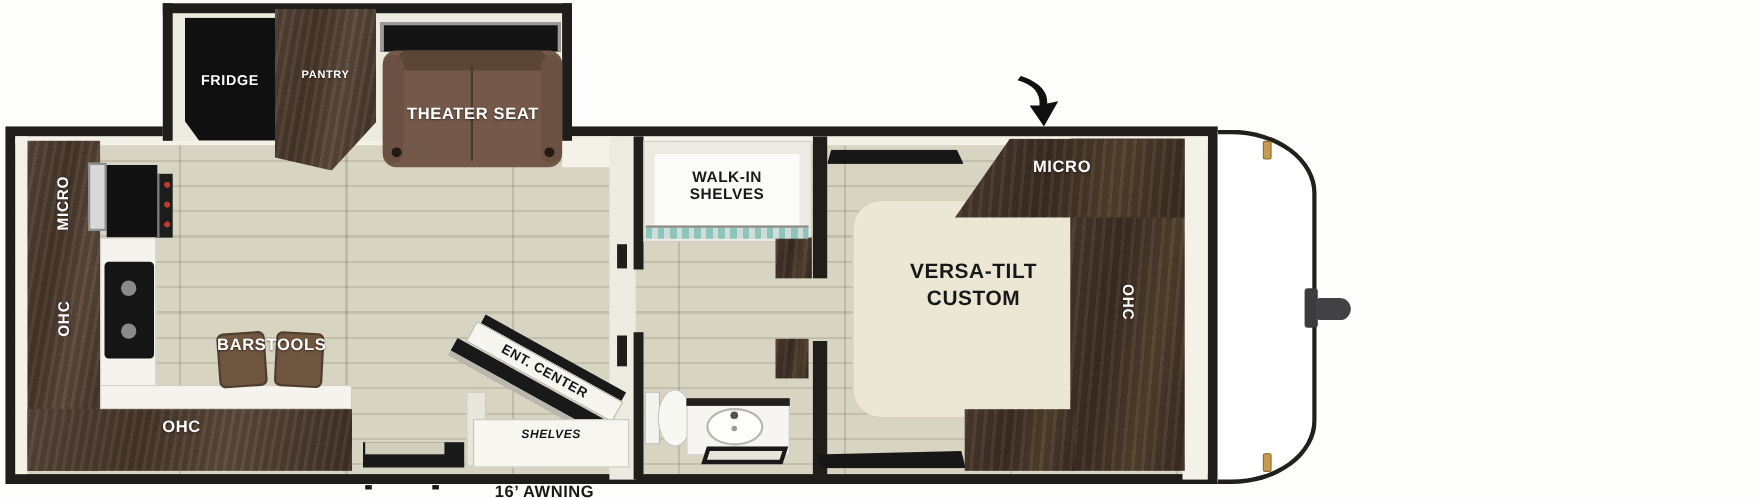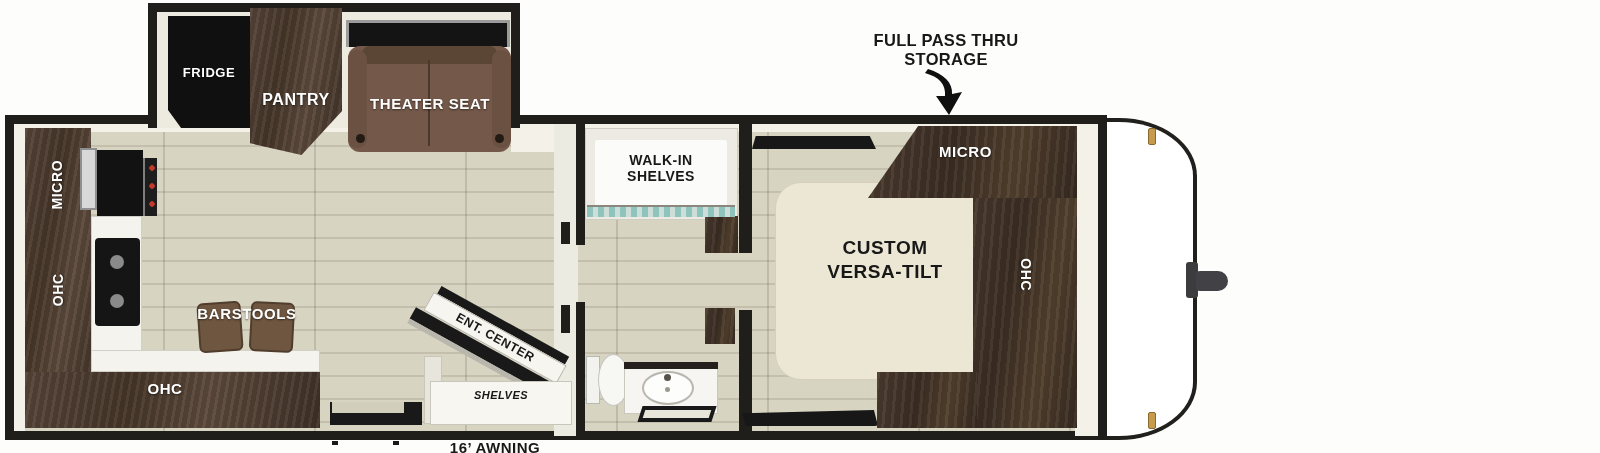--- a/index.html
+++ b/index.html
@@ -46,21 +46,21 @@
   <div class="abs" style="left:1148px;top:412px;width:8px;height:17px;background:#c79b4e;border:1px solid #8a6a2e;border-radius:2px;z-index:2;"></div>
   <div class="abs" style="left:1186px;top:262px;width:12px;height:36px;background:#3c3b3e;border-radius:3px;z-index:2;"></div>
   <div class="abs" style="left:1196px;top:271px;width:32px;height:20px;background:#424146;border-radius:4px 10px 10px 4px;z-index:2;"></div>
 
   <div class="abs" style="left:148px;top:3px;width:372px;height:125px;background:#edebdf;border:9px solid #1f1e1a;border-bottom:none;z-index:3;"></div>
 
   <div class="abs" style="left:168px;top:16px;width:82px;height:112px;background:#101010;clip-path:polygon(0 0,100% 0,100% 100%,16% 100%,0 84%);z-index:4;"></div>
   <div class="abs lbl-w" style="left:168px;top:66px;width:82px;font-size:13px;z-index:5;">FRIDGE</div>
 
   <div class="abs wood" style="left:250px;top:8px;width:92px;height:147px;clip-path:polygon(0 0,100% 0,100% 70%,56% 100%,0 92%);z-index:4;"></div>
-  <div class="abs lbl-w" style="left:250px;top:63px;width:92px;font-size:16px;z-index:5;margin-top:28px;">PANTRY</div>
+  <div class="abs lbl-w" style="left:250px;top:63px;width:92px;font-size:10px;z-index:5;">PANTRY</div>
 
   <div class="abs" style="left:346px;top:20px;width:164px;height:27px;background:#141414;border:3px solid #9b9b9b;border-bottom:none;z-index:4;"></div>
   <div class="abs" style="left:348px;top:46px;width:163px;height:106px;background:#74594a;border-radius:12px;z-index:4;">
     <div class="abs" style="left:14px;top:0;width:135px;height:18px;background:#5b4535;border-radius:8px 8px 0 0;"></div>
     <div class="abs" style="left:0;top:4px;width:19px;height:98px;background:#6a5142;border-radius:9px;"></div>
     <div class="abs" style="left:144px;top:4px;width:19px;height:98px;background:#6a5142;border-radius:9px;"></div>
     <div class="abs" style="left:80px;top:14px;width:2px;height:86px;background:#4a382c;"></div>
     <div class="abs" style="left:8px;top:88px;width:9px;height:9px;background:#231a14;border-radius:50%;"></div>
     <div class="abs" style="left:147px;top:88px;width:9px;height:9px;background:#231a14;border-radius:50%;"></div>
   </div>
@@ -135,37 +135,33 @@
   <div class="abs" style="left:640px;top:406px;width:74px;height:16px;background:#e7e5da;border:4px solid #191919;transform:skewX(-18deg);z-index:4;"></div>
 
   <div class="abs wall" style="left:739px;top:124px;width:13px;height:129px;z-index:3;"></div>
   <div class="abs wall" style="left:739px;top:310px;width:13px;height:126px;z-index:3;"></div>
 
   <div class="abs" style="left:752px;top:136px;width:124px;height:13px;background:#171717;clip-path:polygon(3% 0,95% 0,100% 100%,0 100%);z-index:3;"></div>
   <div class="abs" style="left:742px;top:410px;width:136px;height:16px;background:#171717;border-radius:3px;clip-path:polygon(0 20%,97% 0,100% 100%,3% 100%);z-index:3;"></div>
 
   <div class="abs" style="left:775px;top:182px;width:220px;height:198px;background:#ece7d4;border:1px solid #d6d0ba;border-radius:26px;z-index:4;"></div>
   <div class="abs lbl-b" style="left:775px;top:236px;width:220px;font-size:19px;line-height:24px;z-index:5;">
+    <div>VERSA-TILT</div>
     <div>CUSTOM</div>
-    <div>VERSA-TILT</div>
   </div>
 
   <div class="abs wood-dark" style="left:868px;top:126px;width:209px;height:72px;clip-path:polygon(24% 0,100% 0,100% 100%,0 100%);z-index:5;"></div>
   <div class="abs lbl-w" style="left:903px;top:144px;width:125px;font-size:15px;z-index:6;">MICRO</div>
   <div class="abs wood-dark" style="left:973px;top:126px;width:104px;height:302px;z-index:4;"></div>
   <div class="abs vflex" style="left:973px;top:225px;width:104px;height:100px;z-index:6;">
     <span class="lbl-w" style="font-size:14px;transform:rotate(90deg);">OHC</span>
   </div>
   <div class="abs wood-dark" style="left:877px;top:372px;width:100px;height:56px;z-index:5;"></div>
   <div class="abs" style="left:1075px;top:124px;width:23px;height:312px;background:#f3f1e8;z-index:2;"></div>
 
-  <div class="abs lbl-b" style="left:861px;top:31px;width:170px;font-size:16.5px;letter-spacing:.3px;z-index:6;">
-    <div>FULL PASS THRU</div>
-    <div>STORAGE</div>
-  </div>
   <svg class="abs" style="left:922px;top:68px;z-index:6;" width="46" height="50" viewBox="0 0 46 50">
     <path d="M6,1 C22,6 31,15 30,26 L40,24 L27,47 L14,28 L23,28 C24,16 17,9 3,5 Z" fill="#101010"></path>
   </svg>
 
   <div class="abs" style="left:332px;top:441px;width:6px;height:4px;background:#191919;z-index:7;"></div>
   <div class="abs" style="left:393px;top:441px;width:6px;height:4px;background:#191919;z-index:7;"></div>
   <div class="abs lbl-b" style="left:430px;top:439px;width:130px;font-size:15px;z-index:7;">16’ AWNING</div>
 
 </div>
 

